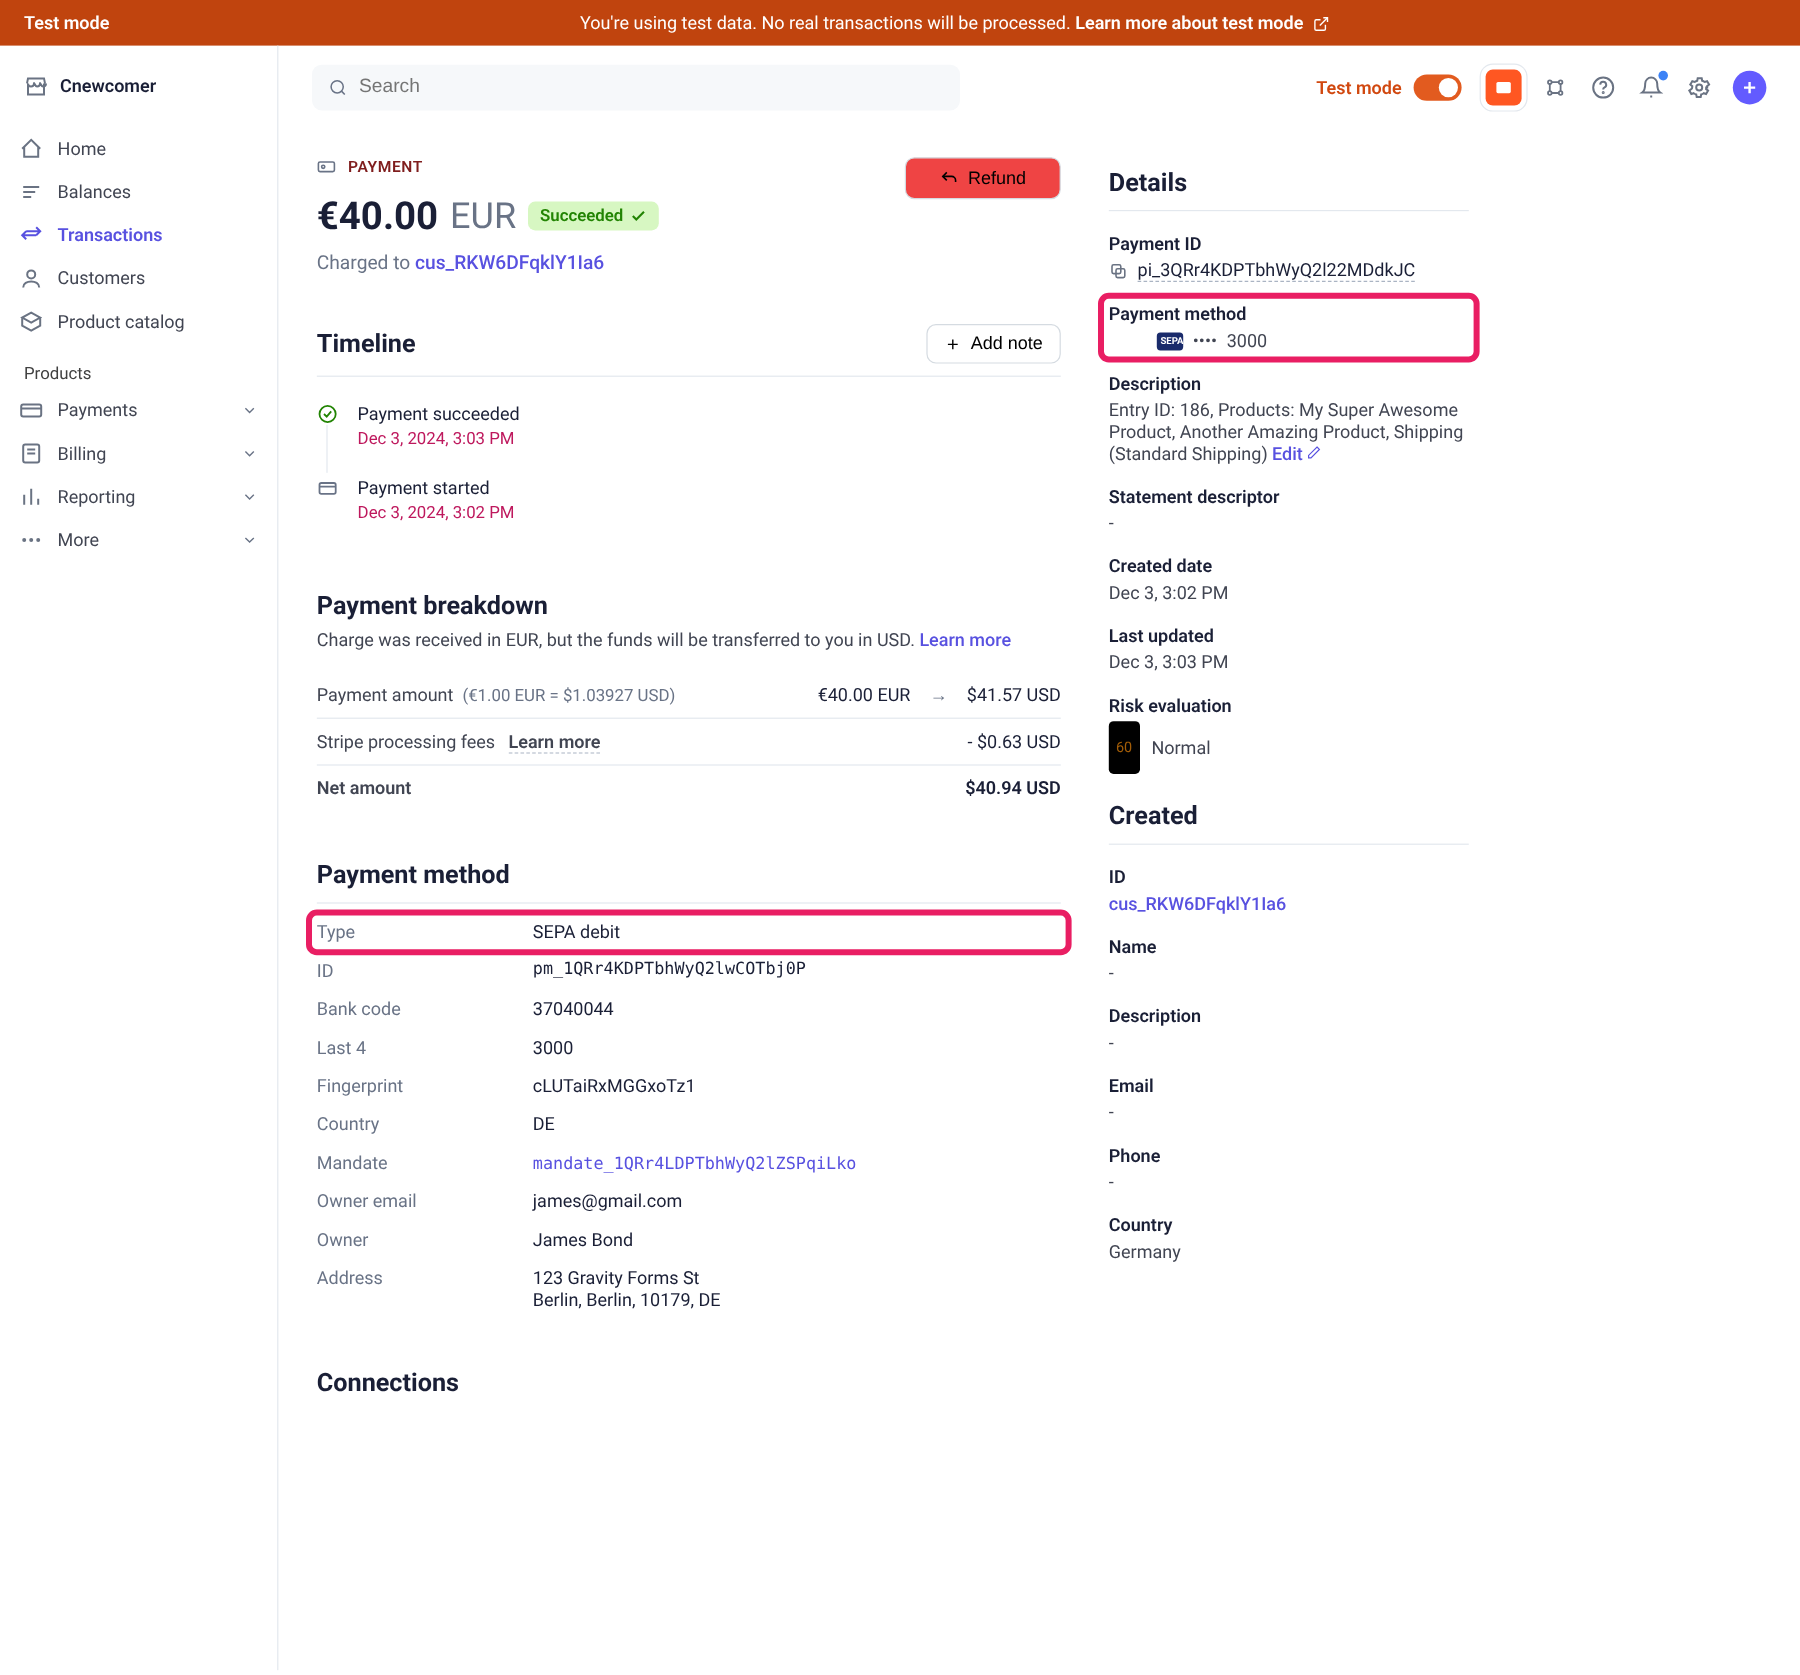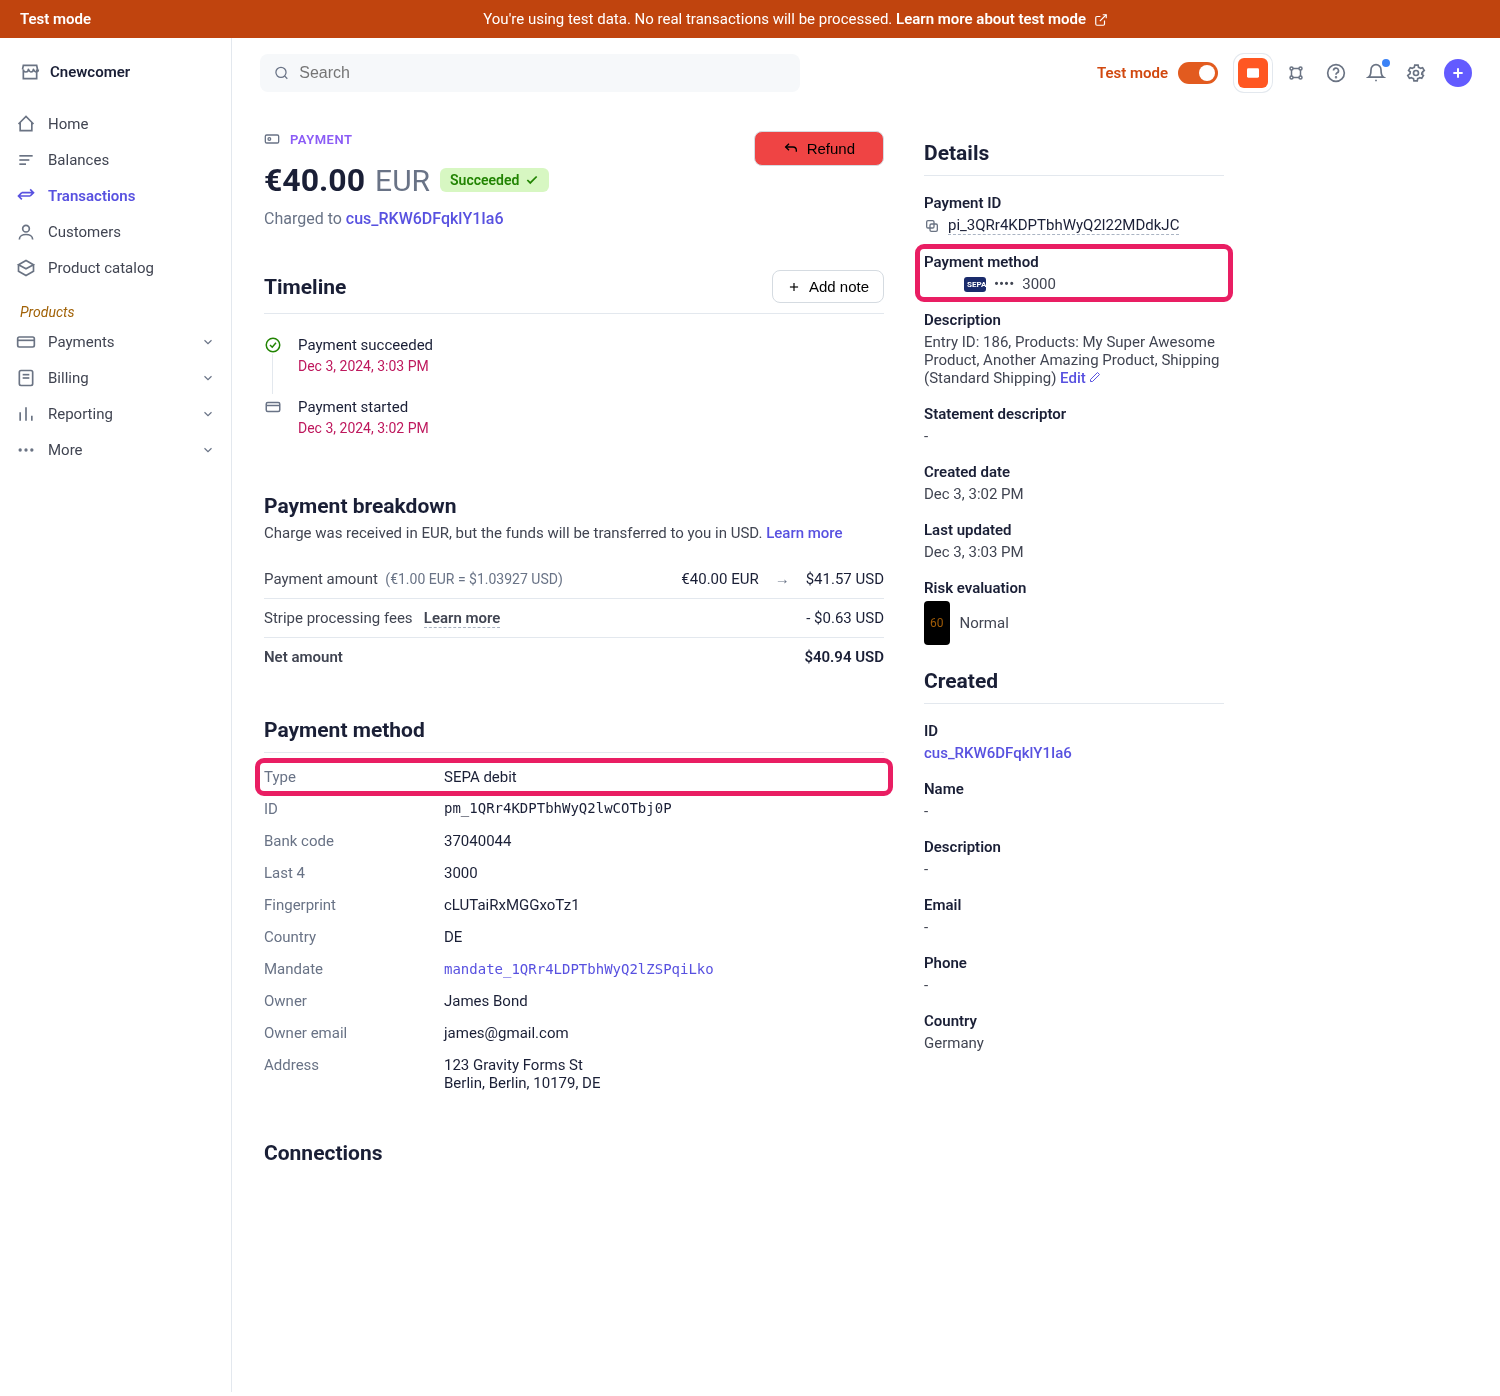--- a/index.html
+++ b/index.html
@@ -12,42 +12,42 @@
 
 .layout { display: flex; min-height: calc(100vh - 42px); }
 .sidebar { width: 232px; border-right: 1px solid #e3e8ee; padding: 16px 0; }
 .sidebar .workspace { display: flex; align-items: center; gap: 10px; padding: 8px 20px 24px; font-weight: 600; }
 .sidebar .workspace .ws-icon { width: 20px; height: 20px; color: #6a7383; }
 .nav-item { display: flex; align-items: center; gap: 12px; padding: 8px 16px; color: #414552; cursor: pointer; font-size: 15px; }
 .nav-item.active { color: #5851e0; font-weight: 600; }
 .nav-item .icon { width: 20px; height: 20px; flex-shrink: 0; }
 .nav-item.active .icon { color: #5851e0; }
 .nav-item .chevron { margin-left: auto; color: #697386; }
-.nav-label { padding: 18px 20px 4px; font-size: 14px; color: #a16207; font-style: italic; }
+.nav-label { padding: 18px 20px 4px; font-size: 14px; color: #404040; }
 
 .main { flex: 1; display: flex; flex-direction: column; gap: 13px; }
 .topbar { display: flex; align-items: center; padding: 16px 28px; gap: 20px; }
 .search { flex: 1; max-width: 540px; display: flex; align-items: center; gap: 10px; background: #f6f8fa; border-radius: 8px; padding: 10px 14px; color: #697386; }
 .search input { border: none; background: transparent; outline: none; font-size: 16px; color: #1a1f36; width: 100%; }
 .testmode-toggle { display: flex; align-items: center; gap: 10px; margin-left: auto; }
 .testmode-toggle .label { color: #d1480f; font-weight: 600; }
 .toggle { width: 40px; height: 22px; background: #e25b1f; border-radius: 11px; position: relative; }
 .toggle::after { content: ""; position: absolute; right: 3px; top: 3px; width: 16px; height: 16px; background: #fff; border-radius: 50%; }
 .top-actions { display: flex; align-items: center; gap: 16px; }
 .top-actions .orange-btn { width: 30px; height: 30px; border-radius: 6px; background: #ff5722; display: flex; align-items: center; justify-content: center; box-shadow: 0 0 0 4px #fff, 0 0 0 5px #e3e8ee; }
 .top-actions .icon-btn { width: 24px; height: 24px; display: flex; align-items: center; justify-content: center; color: #6a7383; cursor: pointer; }
 .top-actions .plus-round { width: 28px; height: 28px; background: #635bff; border-radius: 50%; display: flex; align-items: center; justify-content: center; color: #fff; }
 .notif-dot { position: relative; }
 .notif-dot::after { content: ""; position: absolute; top: -2px; right: -2px; width: 8px; height: 8px; background: #3b82f6; border-radius: 50%; }
 
 .content { display: flex; padding: 10px 32px 40px; gap: 40px; }
 .left-col { flex: 1; max-width: 620px; }
 .right-col { width: 300px; padding-top: 10px; }
 
-.eyebrow { display: flex; align-items: center; gap: 10px; color: #8b5cf6; font-size: 13px; font-weight: 600; letter-spacing: 0.5px; }
+.eyebrow { display: flex; align-items: center; gap: 10px; color: #7f1d1d; font-size: 13px; font-weight: 600; letter-spacing: 0.5px; }
 .eyebrow .ico { width: 16px; height: 16px; }
 .amount-row { display: flex; align-items: center; gap: 10px; margin-top: 14px; }
 .amount { font-size: 32px; font-weight: 700; }
 .currency { font-size: 30px; color: #697386; font-weight: 400; }
 .badge { background: #d7f7c2; color: #228403; padding: 4px 10px; border-radius: 6px; font-weight: 600; font-size: 14px; display: flex; align-items: center; gap: 6px; }
 .badge svg { width: 14px; height: 14px; }
 .charged { margin-top: 10px; color: #697386; font-size: 16px; }
 .charged a { color: #5851e0; text-decoration: none; font-weight: 500; }
 
 .refund-btn { border: 1px solid #d5dbe1; background: #ef4444; border-radius: 8px; padding: 8px 28px; font-weight: 500; font-size: 15px; display: flex; align-items: center; gap: 8px; cursor: pointer; }
@@ -391,26 +391,26 @@
           </div>
           <div class="pm-row">
             <div class="plabel">Country</div>
             <div class="pval">DE</div>
           </div>
           <div class="pm-row">
             <div class="plabel">Mandate</div>
             <div class="pval"><a href="#">mandate_1QRr4LDPTbhWyQ2lZSPqiLko</a></div>
           </div>
           <div class="pm-row">
+            <div class="plabel">Owner email</div>
+            <div class="pval">james@gmail.com</div>
+          </div>
+          <div class="pm-row">
             <div class="plabel">Owner</div>
             <div class="pval">James Bond</div>
-          </div>
-          <div class="pm-row">
-            <div class="plabel">Owner email</div>
-            <div class="pval">james@gmail.com</div>
           </div>
           <div class="pm-row">
             <div class="plabel">Address</div>
             <div class="pval">
               <div>123 Gravity Forms St</div>
               <div>Berlin, Berlin, 10179, DE</div>
             </div>
           </div>
         </div>
 

